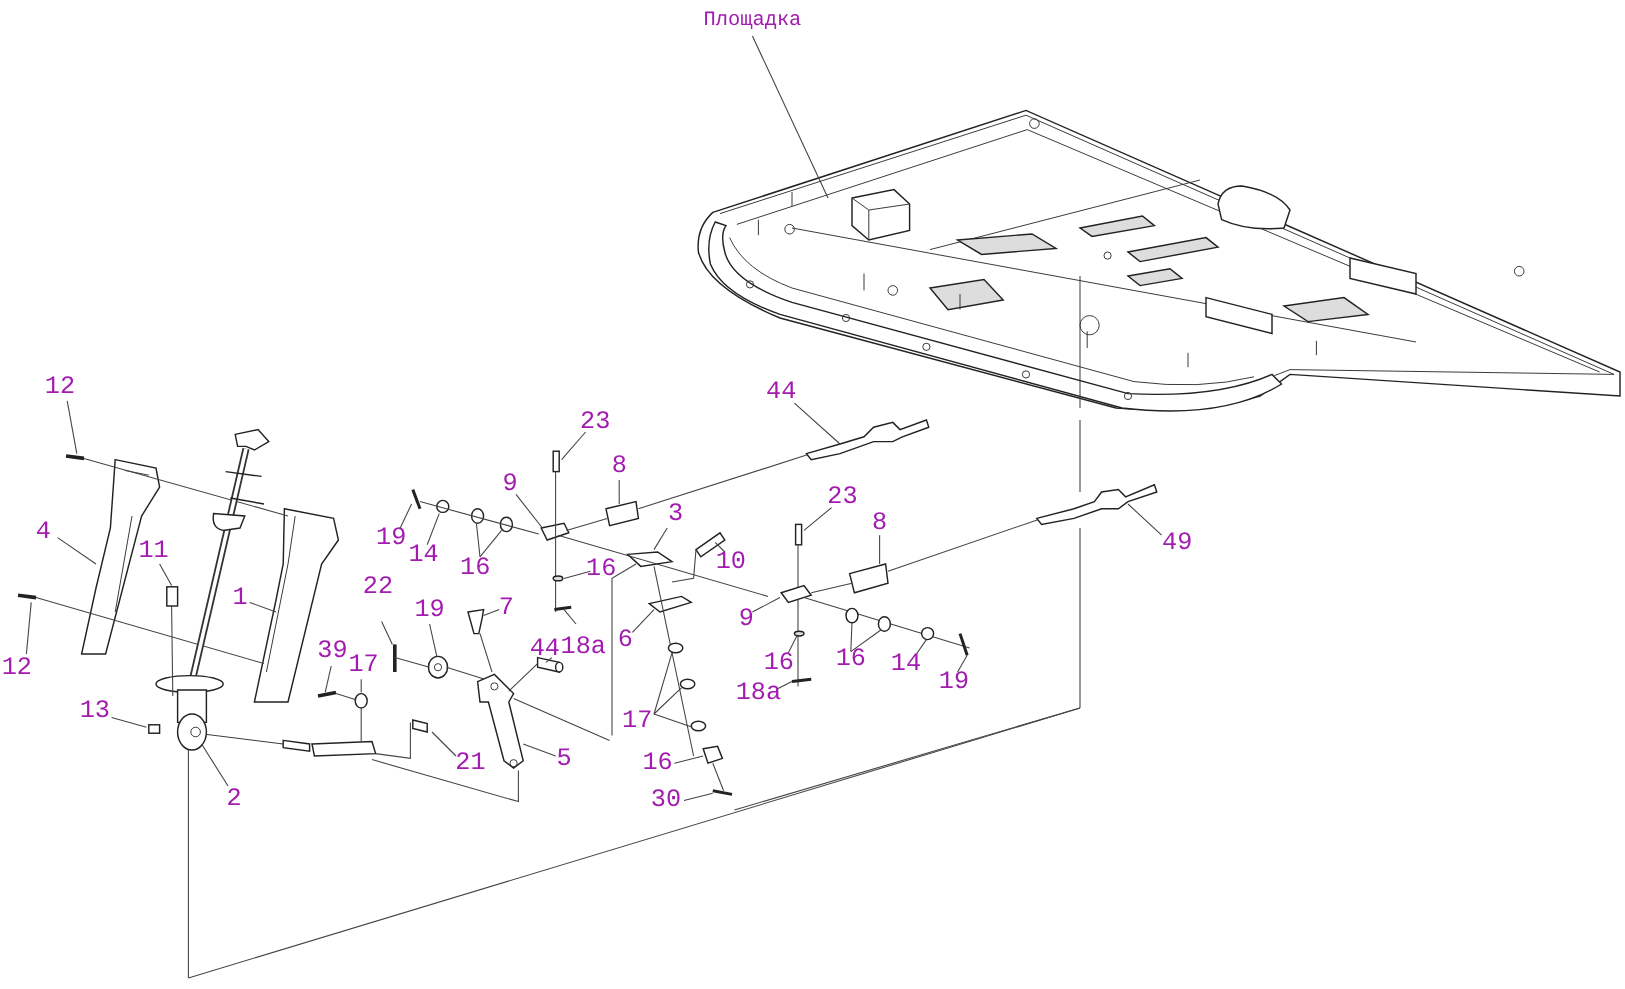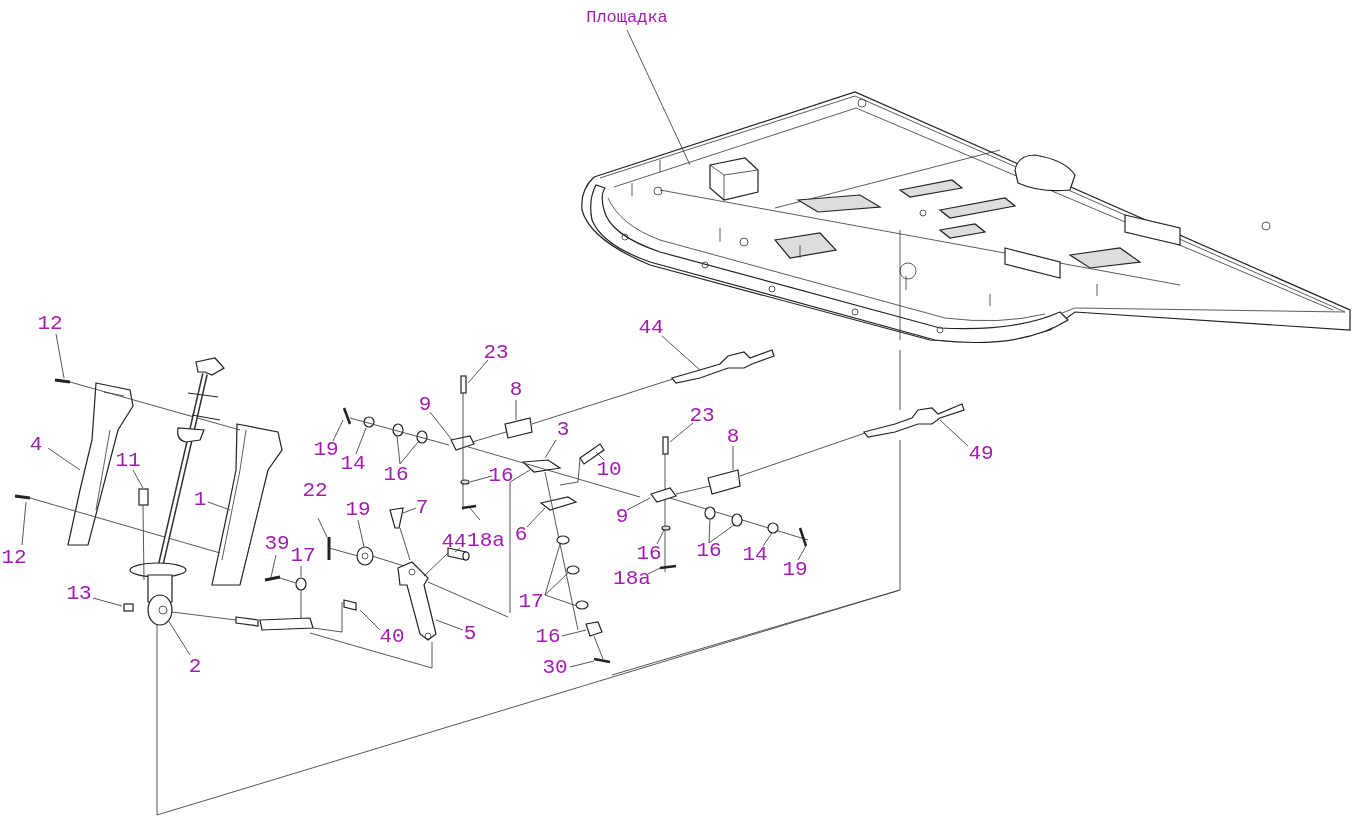--- a/index.html
+++ b/index.html
@@ -255,21 +255,21 @@
 <div class="lbl" style="left:14px;top:557px">12</div>
 <div class="lbl" style="left:79px;top:593px">13</div>
 <div class="lbl" style="left:195px;top:666px">2</div>
 <div class="lbl" style="left:277px;top:543px">39</div>
 <div class="lbl" style="left:303px;top:555px">17</div>
 <div class="lbl" style="left:315px;top:490px">22</div>
 <div class="lbl" style="left:358px;top:509px">19</div>
 <div class="lbl" style="left:422px;top:507px">7</div>
 <div class="lbl" style="left:454px;top:541px">44</div>
 <div class="lbl" style="left:486px;top:540px">18a</div>
-<div class="lbl" style="left:392px;top:636px">40</div>
+<div class="lbl" style="left:392px;top:636px">21</div>
 <div class="lbl" style="left:470px;top:633px">5</div>
 <div class="lbl" style="left:326px;top:449px">19</div>
 <div class="lbl" style="left:353px;top:463px">14</div>
 <div class="lbl" style="left:396px;top:474px">16</div>
 <div class="lbl" style="left:425px;top:404px">9</div>
 <div class="lbl" style="left:496px;top:352px">23</div>
 <div class="lbl" style="left:516px;top:389px">8</div>
 <div class="lbl" style="left:501px;top:475px">16</div>
 <div class="lbl" style="left:563px;top:429px">3</div>
 <div class="lbl" style="left:609px;top:469px">10</div>

